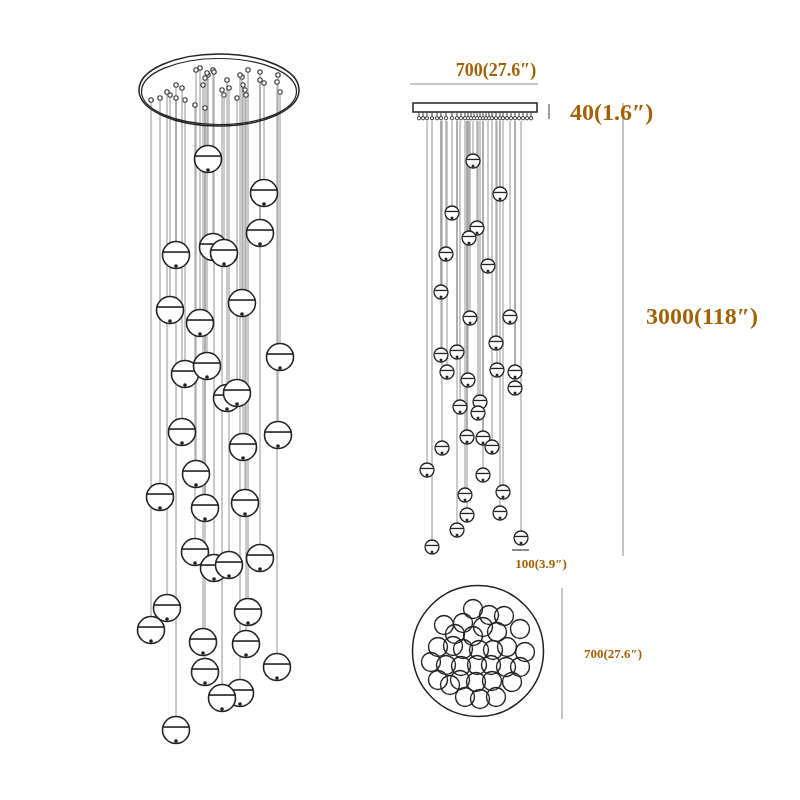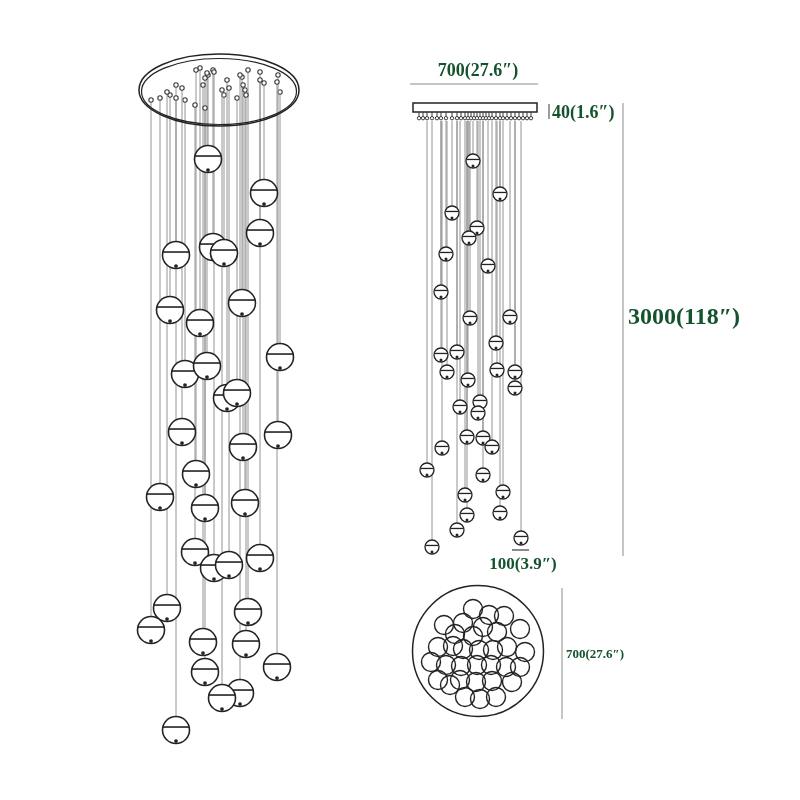--- a/index.html
+++ b/index.html
@@ -2,28 +2,29 @@
 <html><head>
 <meta charset="utf-8">
 <style>
   html,body{margin:0;padding:0;background:#ffffff;}
   .canvas{position:relative;width:800px;height:800px;background:#ffffff;overflow:hidden;}
   #drawing{position:absolute;left:0;top:0;}
   .dim-label{
     position:absolute;
     font-family:"Liberation Serif","DejaVu Serif",serif;
     font-weight:700;
-    color:#14532d;
+    color:#a16207;
     white-space:nowrap;
     line-height:1;
+    margin-left:18px;
   }
   #lbl-canopy-width{left:478px;top:70px;transform:translate(-50%,-50%);font-size:18px;}
-  #lbl-canopy-height{left:552px;top:112px;transform:translateY(-50%);font-size:18px;}
+  #lbl-canopy-height{left:552px;top:112px;transform:translateY(-50%);font-size:24px;}
   #lbl-total-height{left:628px;top:316px;transform:translateY(-50%);font-size:24px;}
-  #lbl-globe-diameter{left:523px;top:563px;transform:translate(-50%,-50%);font-size:17px;}
+  #lbl-globe-diameter{left:523px;top:563px;transform:translate(-50%,-50%);font-size:13px;}
   #lbl-plan-diameter{left:566px;top:653px;transform:translateY(-50%);font-size:13px;}
 </style>
 </head>
 <body>
 
 <div class="canvas">
   <svg id="drawing" width="800" height="800" viewBox="0 0 800 800">
       <g>
         <line x1="208" y1="75" x2="208" y2="145.5" stroke="#949494" stroke-width="1"></line>
         <circle cx="208" cy="75" r="2.2" fill="#ffffff" stroke="#3a3a3a" stroke-width="1.1"></circle>

